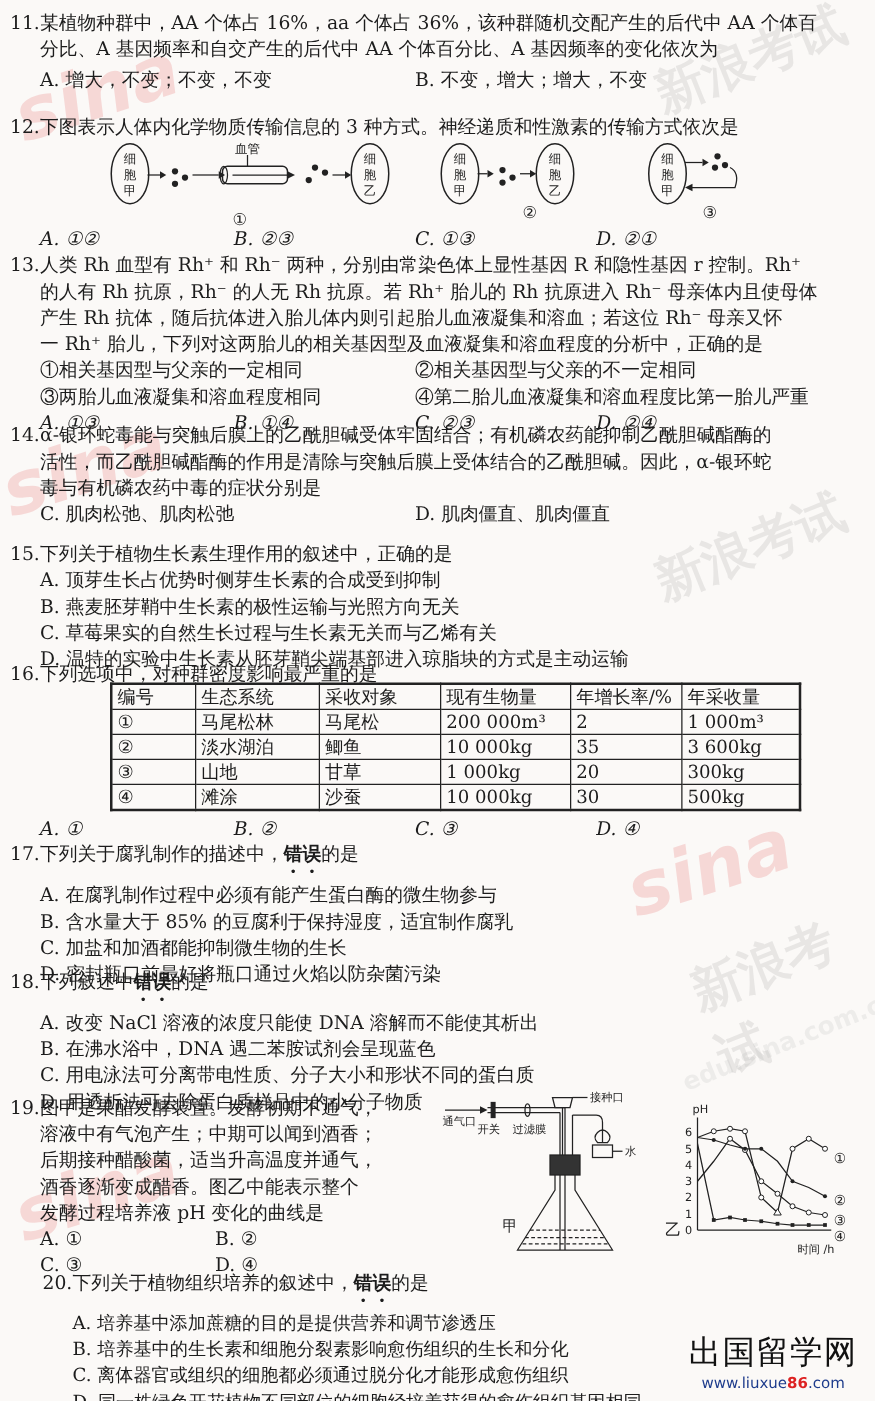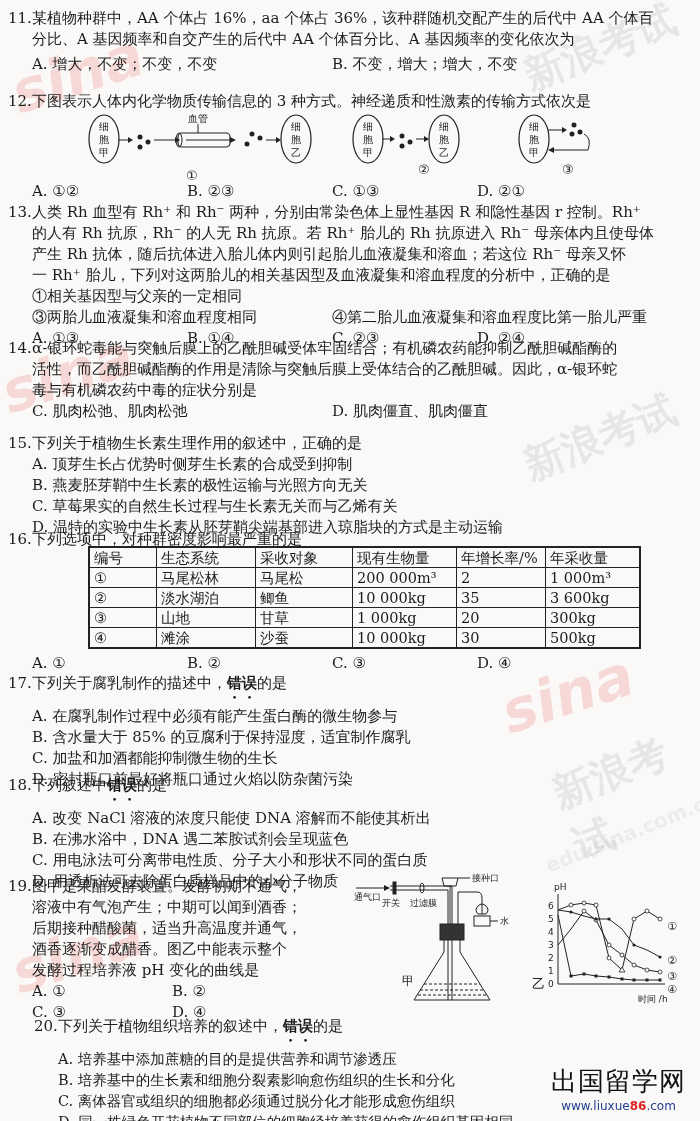--- a/index.html
+++ b/index.html
@@ -11,21 +11,21 @@
   .wm.edu{color:#aaa;font-size:20px;transform:rotate(-22deg);}
   .q{position:absolute;left:0;width:700px;font-size:15px;line-height:21px;}
   .stem{padding-left:8px;padding-right:6px;}
   .stem .num{display:inline-block;width:24px;}
   .indent{padding-left:32px;}
   .opts{padding-left:32px;position:relative;}
   .row2{display:flex;}
   .row2 span{display:block;}
   .c1{width:300px;} 
   .row4{display:flex;}
-  .row4 span{display:block;width:150px;}
+  .row4 span{display:block;width:150px;font-style:italic;}
   .row4 span:first-child{width:150px;}
   .dot{text-emphasis:dot;-webkit-text-emphasis:dot;text-emphasis-position:under;}
   table.t16{border-collapse:collapse;position:absolute;left:88px;top:546px;font-size:14.5px;}
   table.t16 td{border:1px solid #222;height:19px;padding:0 4px;line-height:18px;}
   table.t16{border:2px solid #222;}
   .fig{position:absolute;}
   .logo{position:absolute;right:10px;bottom:6px;text-align:center;font-family:"DejaVu Sans",sans-serif;}
   .logo .cn{font-size:26px;color:#111;letter-spacing:1px;}
   .logo .url{font-size:12px;color:#1e3c8c;}
   .logo .url b{color:#d22;font-weight:bold;}
@@ -132,20 +132,21 @@
 </div>
 
 <div class="q" style="top:202px;">
   <div class="stem"><span class="num">13.</span><span>人类 Rh 血型有 Rh⁺ 和 Rh⁻ 两种，分别由常染色体上显性基因 R 和隐性基因 r 控制。Rh⁺</span></div>
   <div class="indent">的人有 Rh 抗原，Rh⁻ 的人无 Rh 抗原。若 Rh⁺ 胎儿的 Rh 抗原进入 Rh⁻ 母亲体内且使母体</div>
   <div class="indent">产生 Rh 抗体，随后抗体进入胎儿体内则引起胎儿血液凝集和溶血；若这位 Rh⁻ 母亲又怀</div>
   <div class="indent">一 Rh⁺ 胎儿，下列对这两胎儿的相关基因型及血液凝集和溶血程度的分析中，正确的是</div>
   <div class="opts">
     <div class="row2">
         <span class="c1">①相关基因型与父亲的一定相同</span>
+        <span>②相关基因型与父亲的不一定相同</span>
       </div>
     <div class="row2">
         <span class="c1">③两胎儿血液凝集和溶血程度相同</span>
         <span>④第二胎儿血液凝集和溶血程度比第一胎儿严重</span>
       </div>
     <div class="row4" style="display:flex;">
       <span style="width:155px">A. ①③</span>
       <span style="width:145px">B. ①④</span>
       <span style="width:145px">C. ②③</span>
       <span>D. ②④</span>

